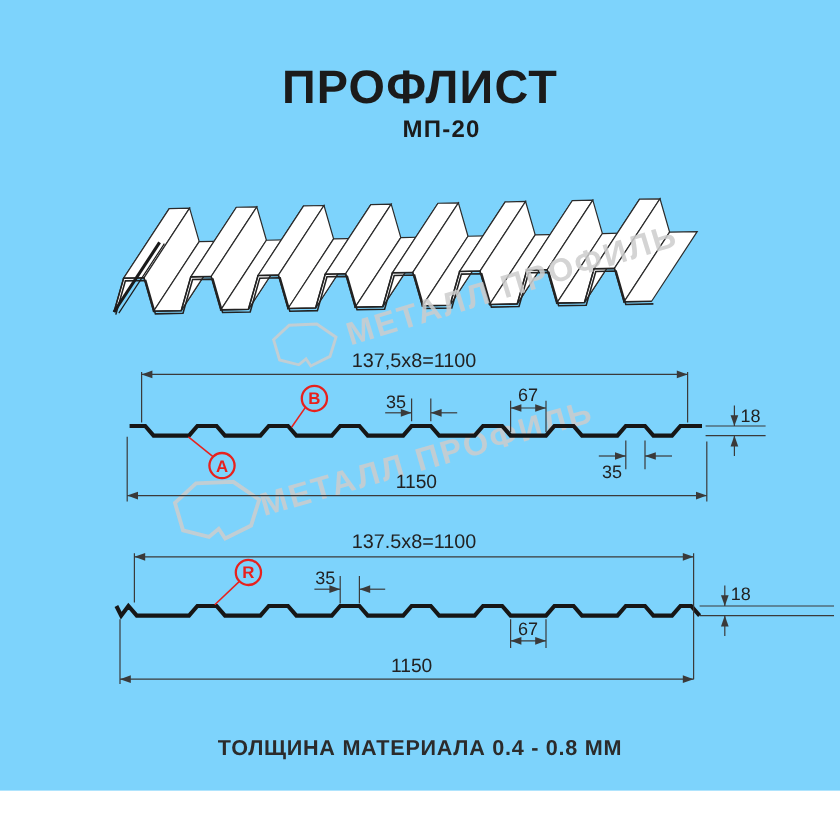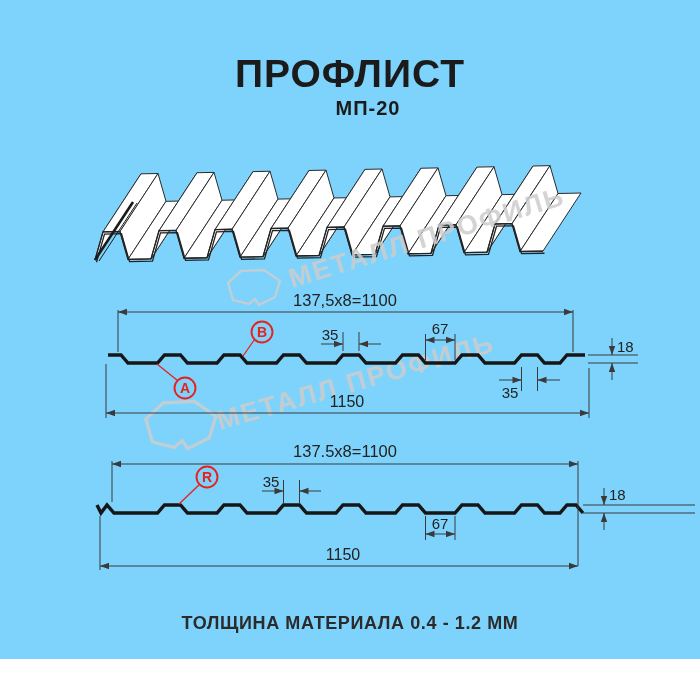--- a/index.html
+++ b/index.html
@@ -173,14 +173,14 @@
       <text class="t15" x="440" y="529">67</text>
       <text class="t15 ts" x="609" y="500">18</text>
       <text class="t16" x="343" y="560">1150</text>
 
       <line class="redlead" x1="199.5" y1="484.5" x2="179" y2="504"></line>
       <circle class="redring" cx="207" cy="477" r="10.5"></circle>
       <text class="redtxt" x="207" y="482">R</text>
     </g>
   </svg>
 
-  <div id="footer">ТОЛЩИНА МАТЕРИАЛА 0.4 - 1.2 ММ</div>
+  <div id="footer">ТОЛЩИНА МАТЕРИАЛА 0.4 - 0.8 ММ</div>
 </div>
 
 </body></html>

